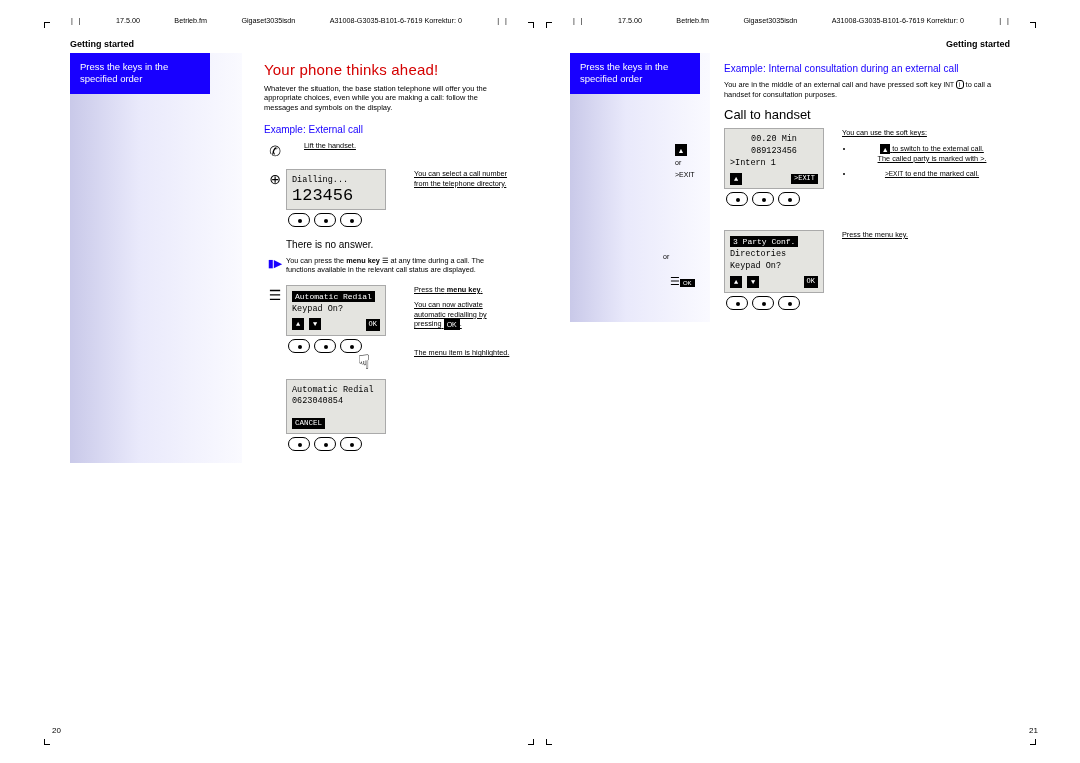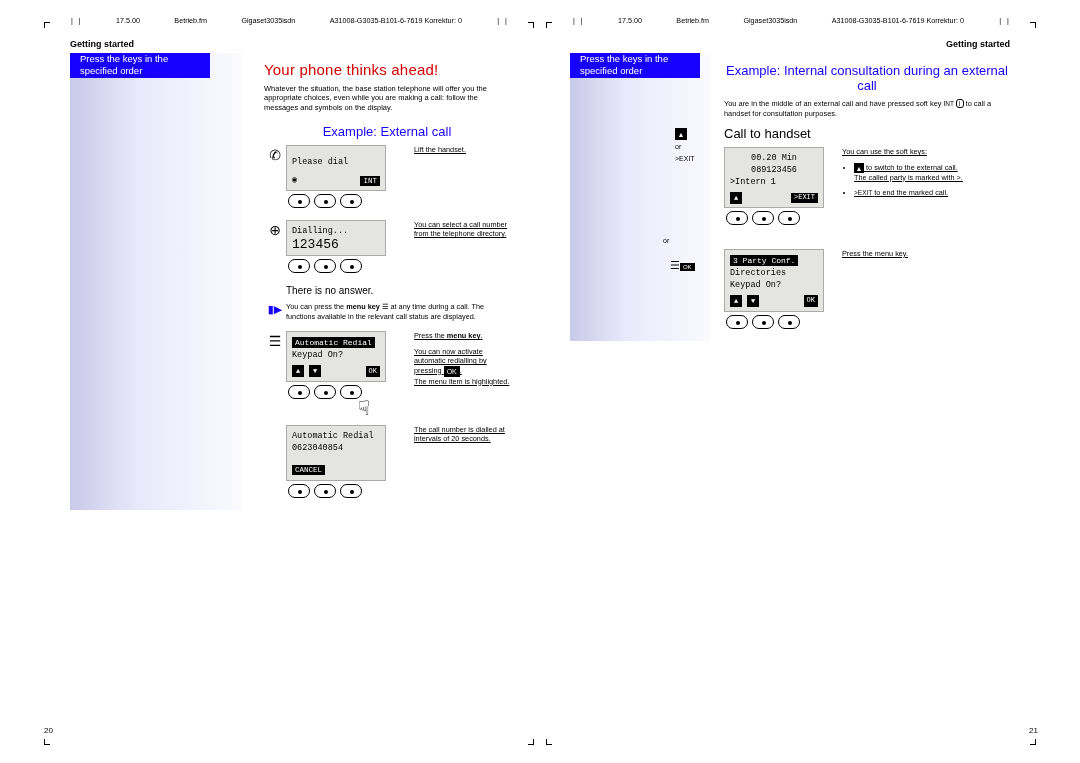--- a/index.html
+++ b/index.html
@@ -25,69 +25,69 @@
   .crop.tr { border-right:1px solid #000; border-top:1px solid #000; }
   .crop.bl { border-left:1px solid #000; border-bottom:1px solid #000; }
   .crop.br { border-right:1px solid #000; border-bottom:1px solid #000; }
   .meta-row { display:flex; justify-content:space-between; font-size:7.2px; color:#000; margin-bottom:14px; border-bottom:0; padding:0 2px;}
   .meta-row span { white-space:nowrap; }
   .vbars { display:inline-block; margin:0 1px; }
   .header-title { font-size:9px; font-weight:bold; margin-bottom:4px; }
   .blue-box {
     background:#1800ff;
     color:#fff;
-    padding:0 10px;
+    padding:8px 10px;
     width:140px;
     font-size:9.5px;
     line-height:1.3;
     margin-bottom:10px;
   }
   .main-row { display:flex; }
   .col-left {
     width: 172px;
     flex-shrink:0;
     background: linear-gradient(to right, #c9c9e9 0%, #e9e9fb 40%, #fafaff 100%);
     padding-bottom:10px;
   }
   .col-right { flex:1; padding-left:22px; }
   h1.red { color:#d40000; font-size:15px; font-weight:500; margin: 8px 0 6px 0; letter-spacing:0.2px;}
   .intro { font-size:7.5px; line-height:1.25; margin-bottom:12px; }
-  h3.blue { color:#1800ff; font-size:13px; font-weight:500; margin:8px 0 6px 0;text-align:center; }
+  h3.blue { color:#1800ff; font-size:10px; font-weight:500; margin:8px 0 6px 0; }
   .step { display:flex; margin-bottom:10px; }
   .step-icon { width:22px; flex-shrink:0; padding-top:2px; font-size:14px; text-align:center;}
   .step-screen { width:110px; flex-shrink:0; }
   .step-desc { flex:1; font-size:7.3px; line-height:1.3; padding-left:18px;text-decoration:underline; }
   .screen {
     width:100px;
     background:#e4e4e0;
     border:1px solid #aaa;
     font-family:"Courier New",monospace;
     font-size:8.5px;
     line-height:1.4;
     padding:5px 5px 3px 5px;
     margin:0 0 3px 0;
   }
   .screen .center { text-align:center; }
-  .screen .big { font-size:13px; font-weight:500; line-height:1.1;}
+  .screen .big { font-size:17px; font-weight:500; line-height:1.1;}
   .screen .inv { background:#000; color:#fff; padding:0 3px; font-size:7.5px; display:inline-block;}
   .screen .row-sb { display:flex; justify-content:space-between; align-items:center; margin-top:3px;}
   .softkeys { margin:3px 0 0 2px; }
   .softkeys span {
     display:inline-block; width:22px; height:14px; border:1.5px solid #000;
     border-radius:9px; margin-right:4px; position:relative;
   }
   .softkeys span::after { content:""; position:absolute; width:4px; height:4px; background:#000; border-radius:50%; left:9px; top:5px;}
   .arrow-sq { display:inline-block; width:12px; height:12px; background:#000; color:#fff; font-size:9px; line-height:12px; text-align:center; vertical-align:middle;}
   .ok-sq { display:inline-block; background:#000; color:#fff; font-size:7px; padding:1px 3px; vertical-align:middle;}
   .note-row { display:flex; font-size:7.3px; line-height:1.3; margin:6px 0 10px 0;}
   .note-bullet { width:22px; flex-shrink:0; text-align:center; color:#1800ff; font-size:11px;}
-  ul.bullets { list-style:disc; padding-left:12px; font-size:7.3px; line-height:1.35;}
+  ul.bullets { list-style:disc; padding-left:12px; font-size:7.3px; line-height:1.35;text-align:center;}
   ul.bullets li { margin-bottom:5px; }
   .pagenum { position:absolute; bottom:28px; font-size:8px;}
-  .page.left .pagenum { left:44px;margin-top:36px;}
+  .page.left .pagenum { left:52px;margin-top:36px;}
   .page.right .pagenum { right:42px;}
   .page.left .header-title { text-align:left;}
   .page.right .header-title { text-align:right;}
   .finger { font-size:20px; margin-left:72px; line-height:0.7;}
   .arrow-up::before{content:"▲"; font-size:7px;}
   .arrow-dn::before{content:"▼"; font-size:7px;}
   .tiny { font-size:7px;}
 </style>
 </head>
 <body>
@@ -116,31 +116,20 @@
         <div class="col-left">
           <div class="blue-box">Press the keys in the specified order</div>
         </div>
         <div class="col-right">
           <h1 class="red">Your phone thinks ahead!</h1>
           <div class="intro">Whatever the situation, the base station telephone will offer you the appropriate choices, even while you are making a call: follow the messages and symbols on the display.</div>
           <h3 class="blue">Example: External call</h3>
 
           <div class="step">
             <div class="step-icon">✆</div>
-            <div class="step-screen">
-              <div class="screen">
-                <div style="height:6px"></div>
-                <div>Please dial</div>
-                <div class="row-sb" style="margin-top:6px;">
-                  <span>◉</span>
-                  <span class="inv">INT</span>
-                </div>
-              </div>
-              <div class="softkeys"><span></span><span></span><span></span></div>
-            </div>
             <div class="step-desc">Lift the handset.</div>
           </div>
 
           <div class="step">
             <div class="step-icon">⊕</div>
             <div class="step-screen">
               <div class="screen">
                 <div>Dialling...</div>
                 <div class="big">123456</div>
               </div>
@@ -166,36 +155,35 @@
                   <span><span class="arrow-sq arrow-up"></span> <span class="arrow-sq arrow-dn"></span></span>
                   <span class="ok-sq">OK</span>
                 </div>
               </div>
               <div class="softkeys"><span></span><span></span><span></span></div>
               <div class="finger">☟</div>
             </div>
             <div class="step-desc">
               <div><span>Press the</span> <b>menu key</b>.</div>
               <div style="margin-top:6px;"><span>You can now activate automatic redialling by pressing</span> <span class="ok-sq">OK</span>.</div>
-              <div style="">The menu item is highlighted.</div>
+              <div style="margin-top:18px;">The menu item is highlighted.</div>
             </div>
           </div>
 
           <div class="step">
             <div class="step-icon"></div>
             <div class="step-screen">
               <div class="screen">
                 <div>Automatic Redial</div>
                 <div>0623040854</div>
                 <div style="height:10px"></div>
                 <span class="inv">CANCEL</span>
               </div>
               <div class="softkeys"><span></span><span></span><span></span></div>
             </div>
-            <div class="step-desc">The call number is dialled at intervals of 20 seconds.</div>
           </div>
 
         </div>
       </div>
     </div>
     <div class="pagenum">20</div>
   </div>
 
   <div class="page right">
     <div class="crop tl" style="left:6px; top:22px"></div>

